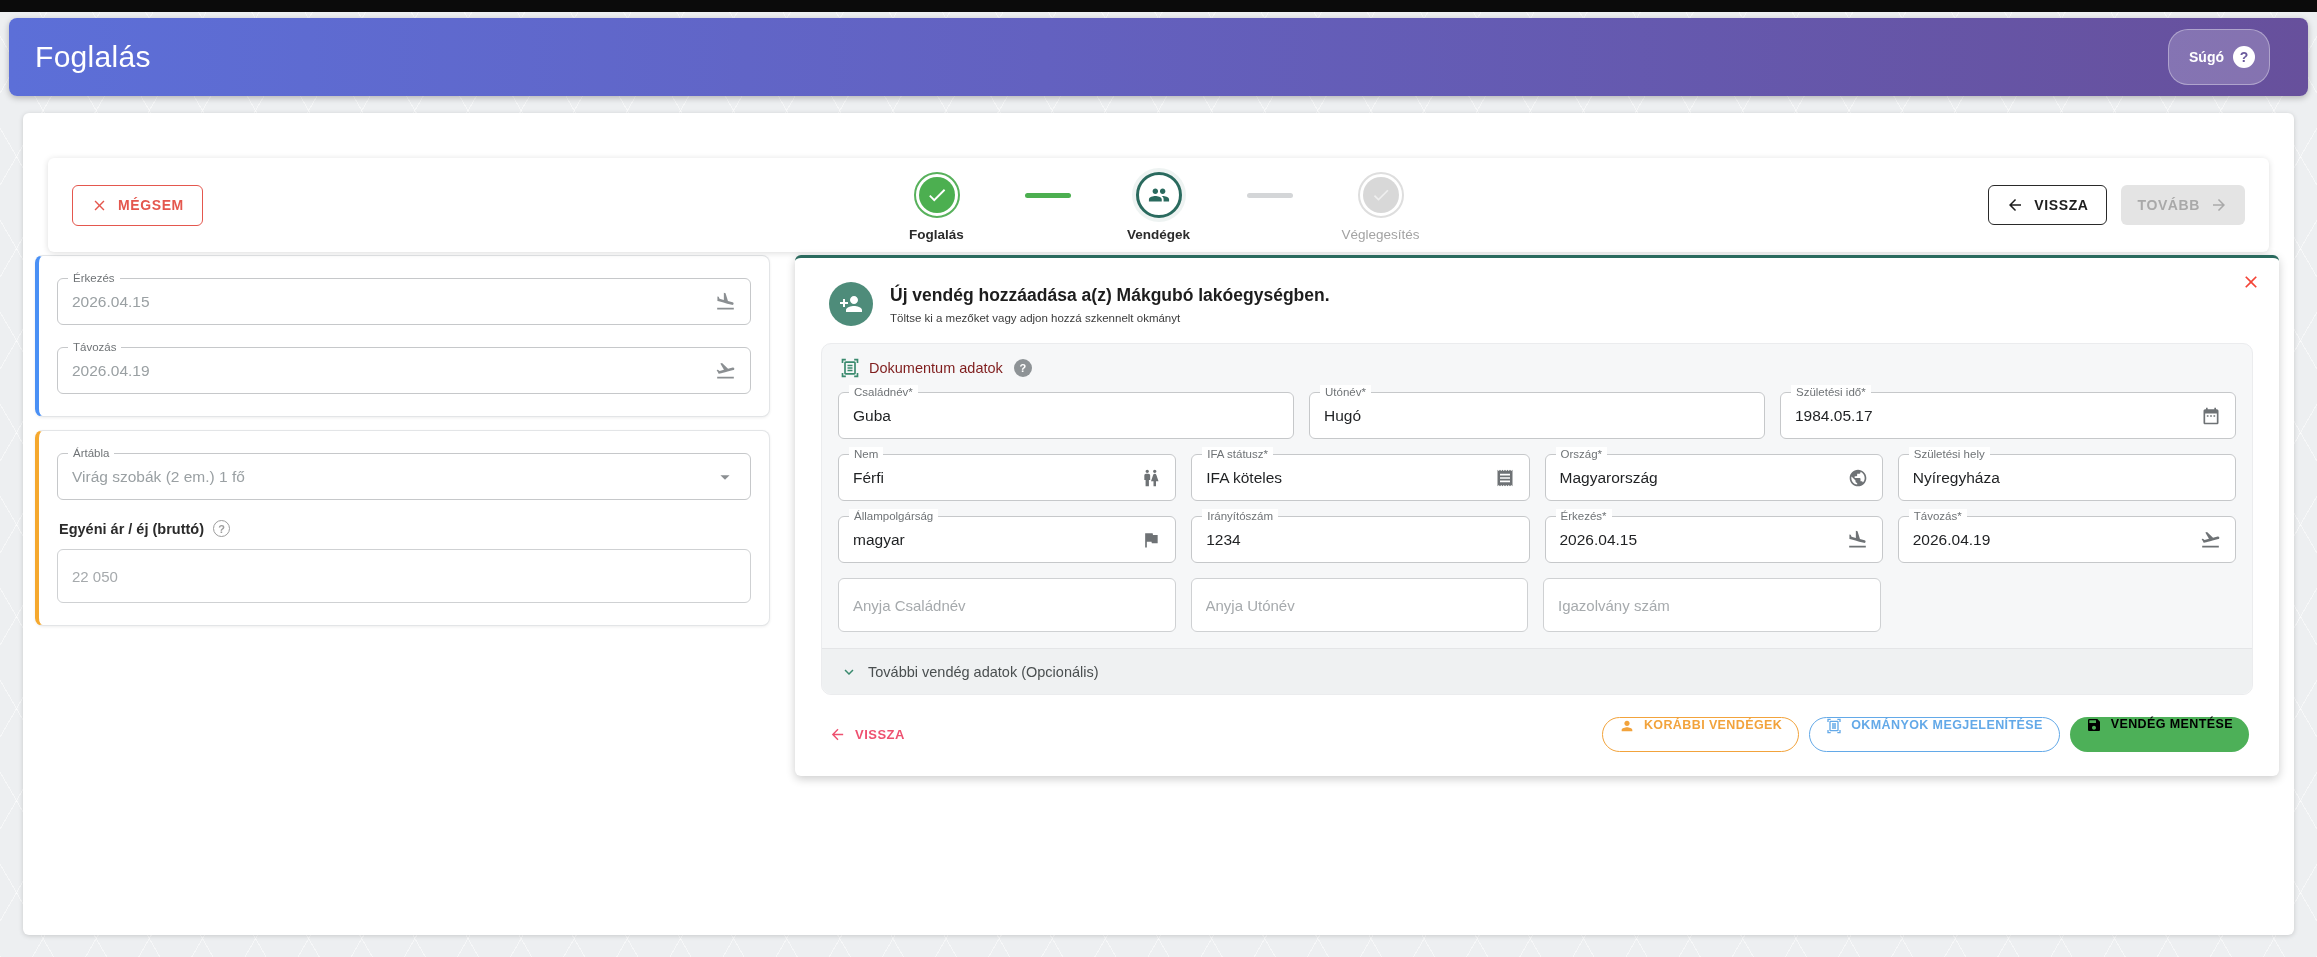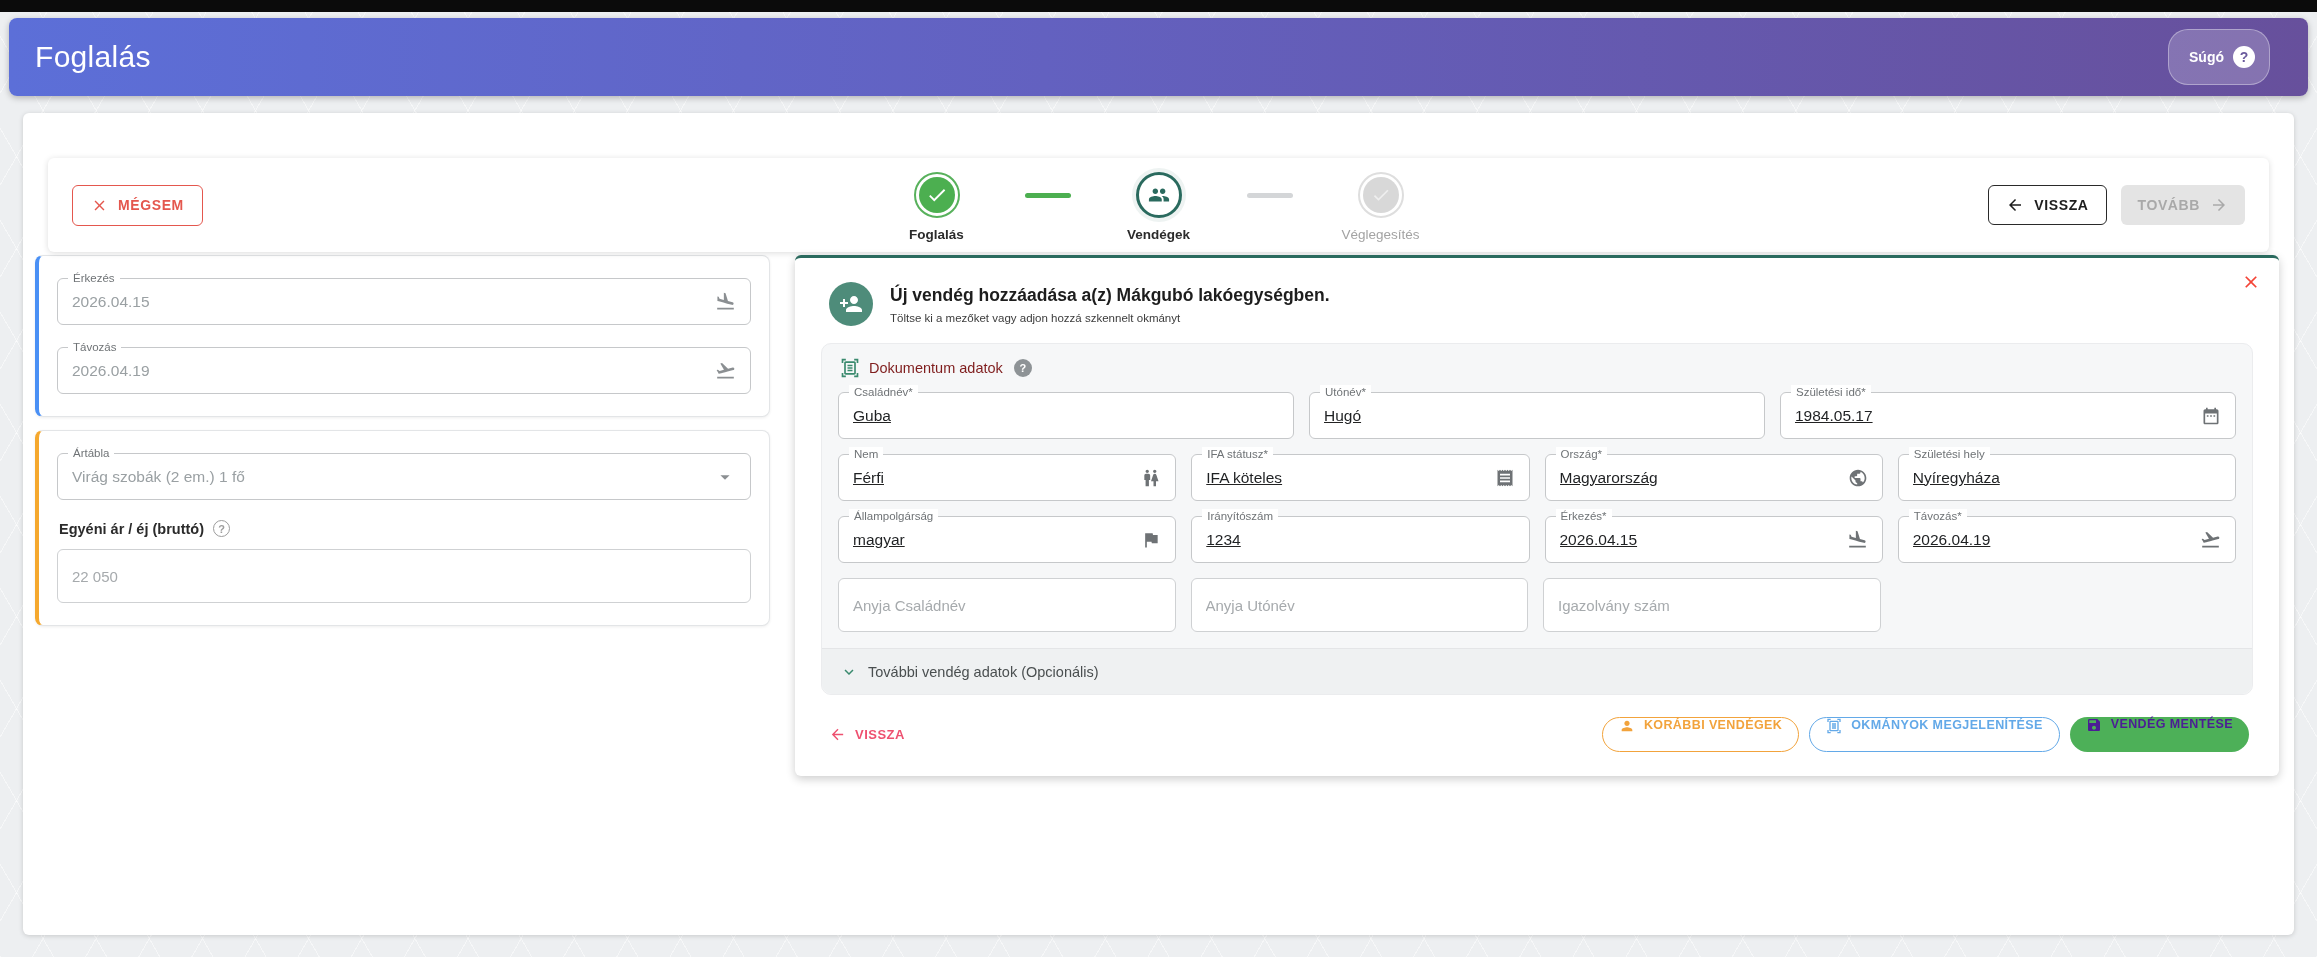--- a/index.html
+++ b/index.html
@@ -118,41 +118,41 @@
   .gsub { font-size:11.5px; color:#3c3c3c; margin-top:6px; }
 
   .docsec { margin-top:17px; background:#f6f7f8; border:1px solid #ebecee; border-radius:10px; }
   .dochead { display:flex; align-items:center; gap:9px; padding:14px 18px 6px 18px; }
   .dochead .dtitle { font-size:14.5px; font-weight:500; color:#7f1d1d; }
   .doc-ic { color:#3a8a6e; }
   .help-f { width:18px; height:18px; border-radius:50%; background:#8e9396; color:#fff;
     font-size:11px; font-weight:bold; display:flex; align-items:center; justify-content:center;
     margin-left:2px; cursor:pointer; }
   .frows { padding:8px 16px 0 16px; }
-  .frow { display:flex; gap:15px; margin-bottom:15px;text-decoration:underline; }
+  .frow { display:flex; gap:15px; margin-bottom:15px; }
   .frow > .field { flex:1; }
   .frow4 { display:flex; gap:15px; margin-bottom:16px; }
   .frow4 > input.plain { flex:0 0 calc(25% - 12px); height:54px; }
   .morebar { display:flex; align-items:center; gap:10px; height:46px; padding:0 18px;
     background:#eff1f2; border-top:1px solid #e4e5e7; border-radius:0 0 10px 10px; cursor:pointer; }
   .morebar .mlabel { font-size:14.5px; color:#4a4f50; }
   .chev { color:#3a8a6e; display:flex; }
 
   .gfoot { display:flex; align-items:center; justify-content:space-between; margin-top:22px;
     padding:0 4px 0 8px; }
   .back-link { display:flex; align-items:center; gap:9px; color:#ee5170; font-size:13px;
     font-weight:bold; letter-spacing:.5px; background:none; border:none; cursor:pointer;
     font-family:inherit; }
   .pillgrp { display:flex; align-items:center; gap:10px; }
   .pill { display:inline-flex; align-items:flex-start; gap:9px; height:35px; border-radius:18px;
     padding:0 16px; font-size:12.5px; font-weight:bold; letter-spacing:.4px; cursor:pointer;
     background:#fff; font-family:inherit; }
   .pill.orange { border:1.5px solid #f2a33c; color:#f2a33c; }
   .pill.blue { border:1.5px solid #63a9e8; color:#63a9e8; }
-  .pill.green { border:none; background:#4db058; color:#4c1d95; }
+  .pill.green { border:none; background:#4db058; color:#000000; }
 </style>
 </head>
 <body>
 
 <div class="topbar"></div>
 
 <div class="apphdr">
   <div class="apphdr-title">Foglalás</div>
   <button class="help-btn">
     <span>Súgó</span>

